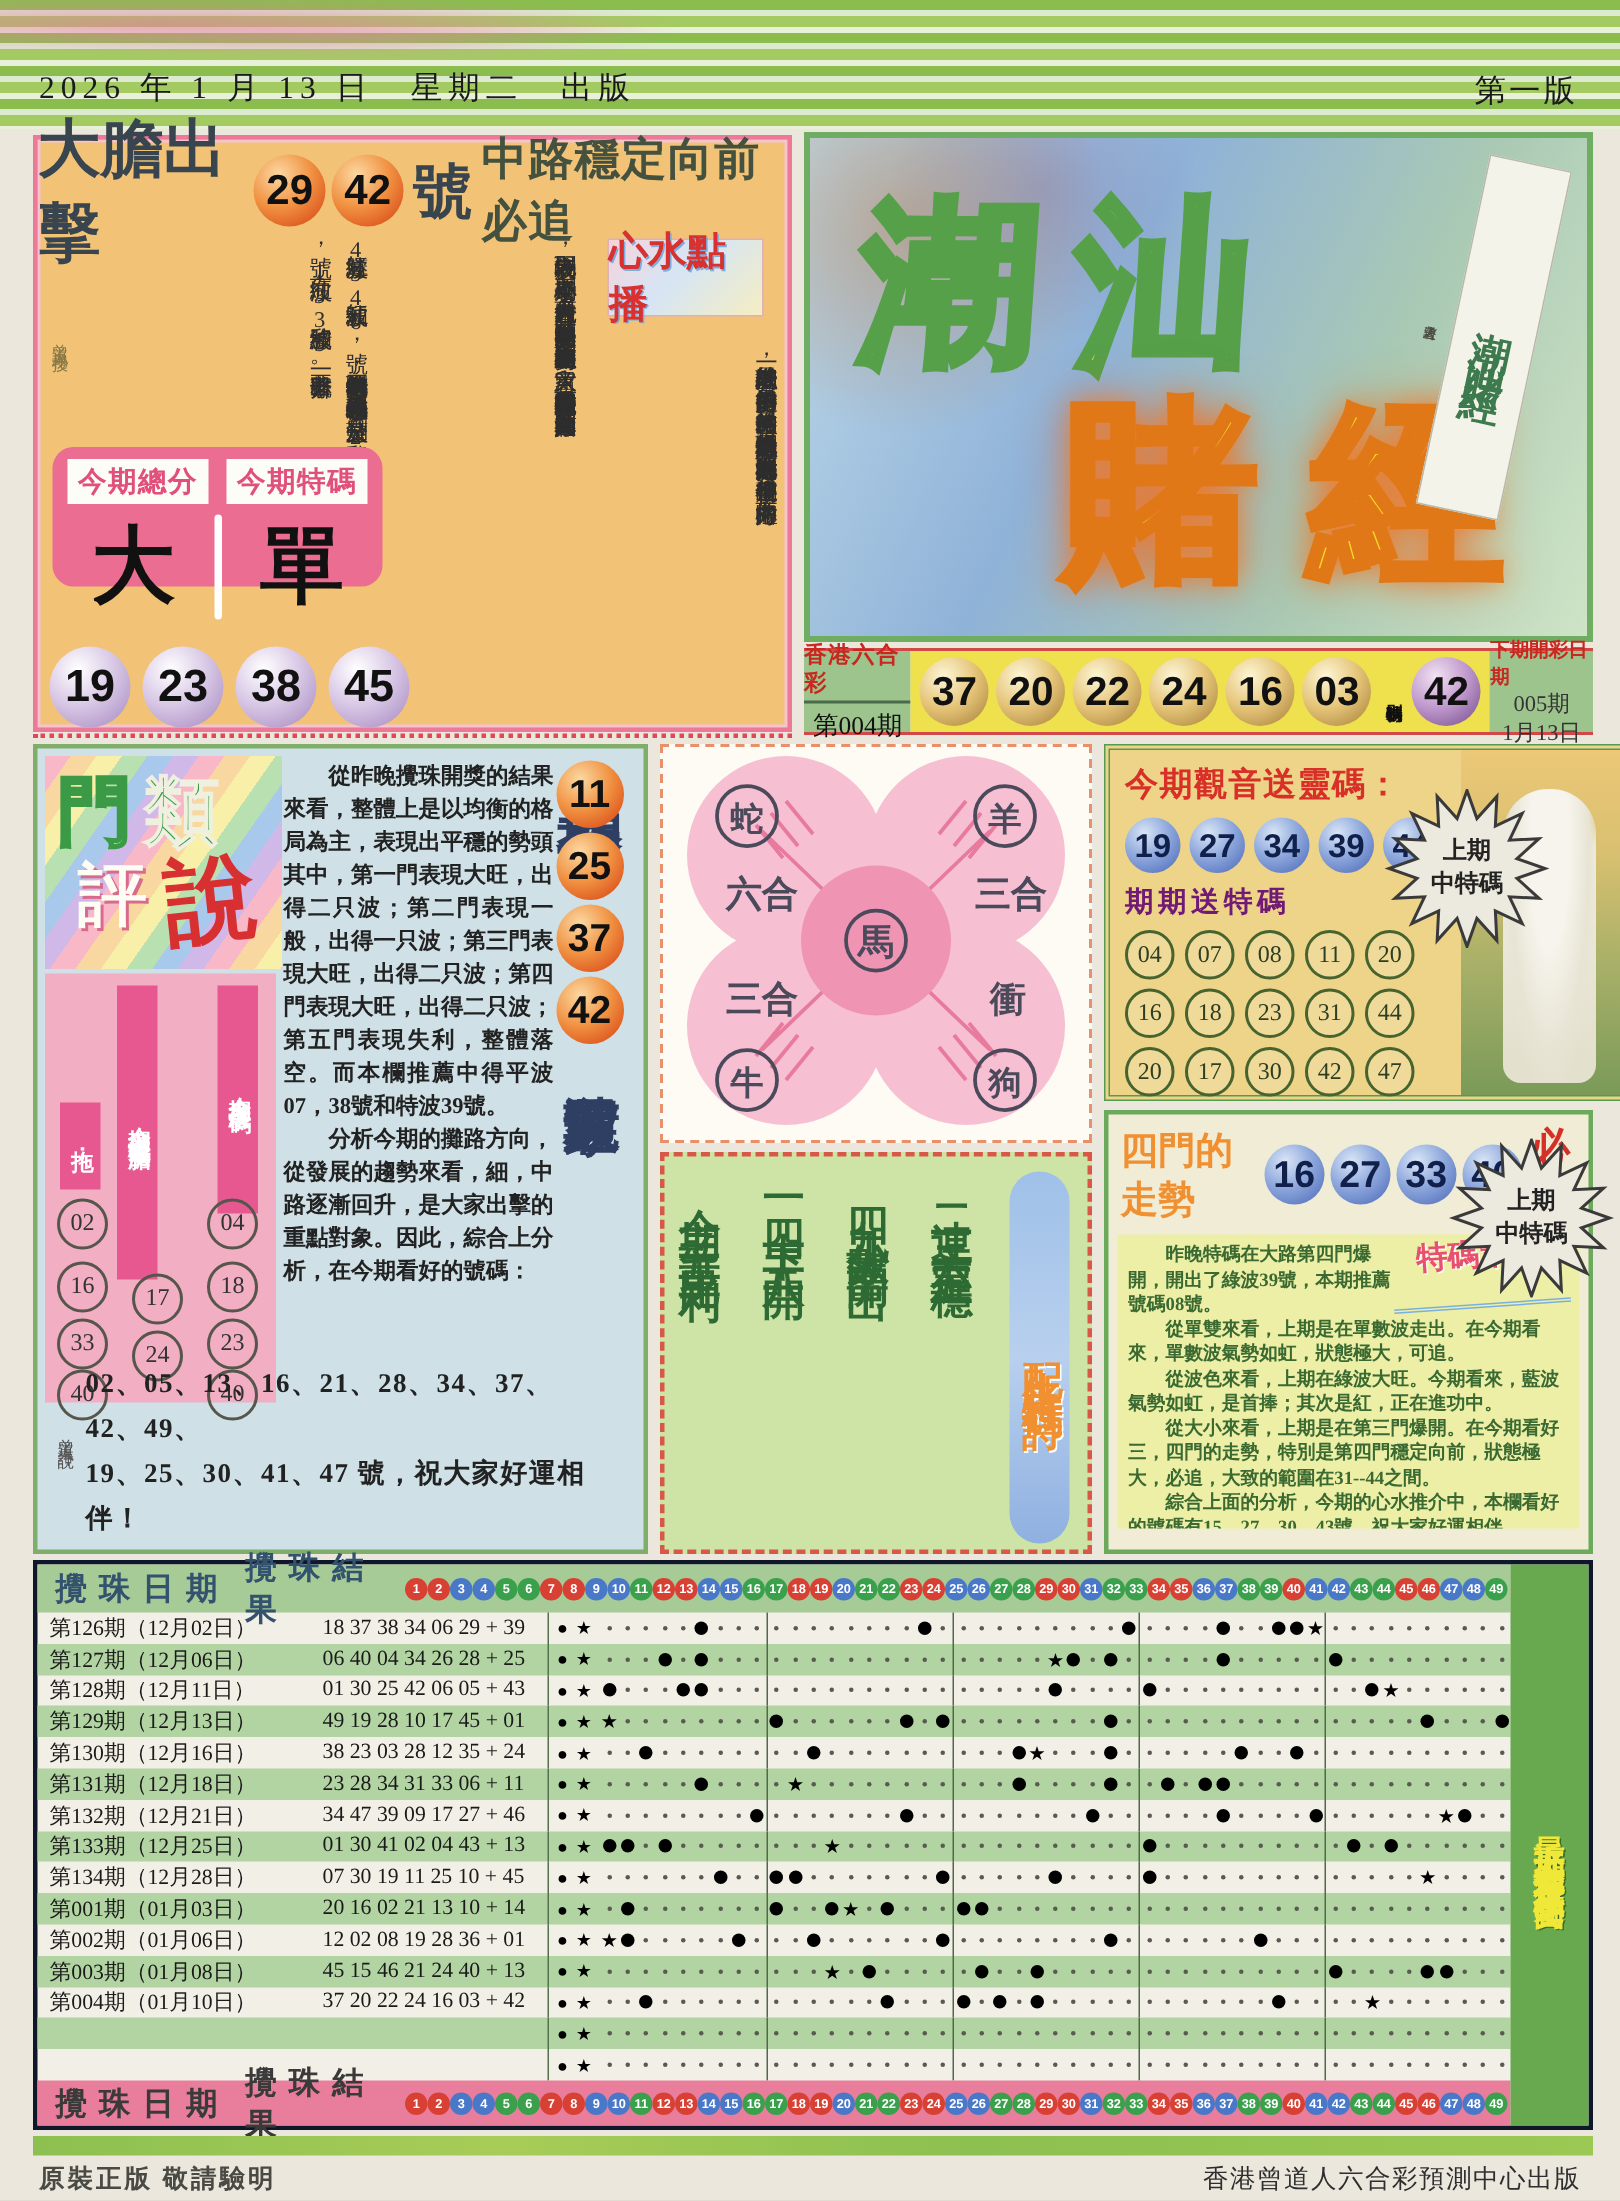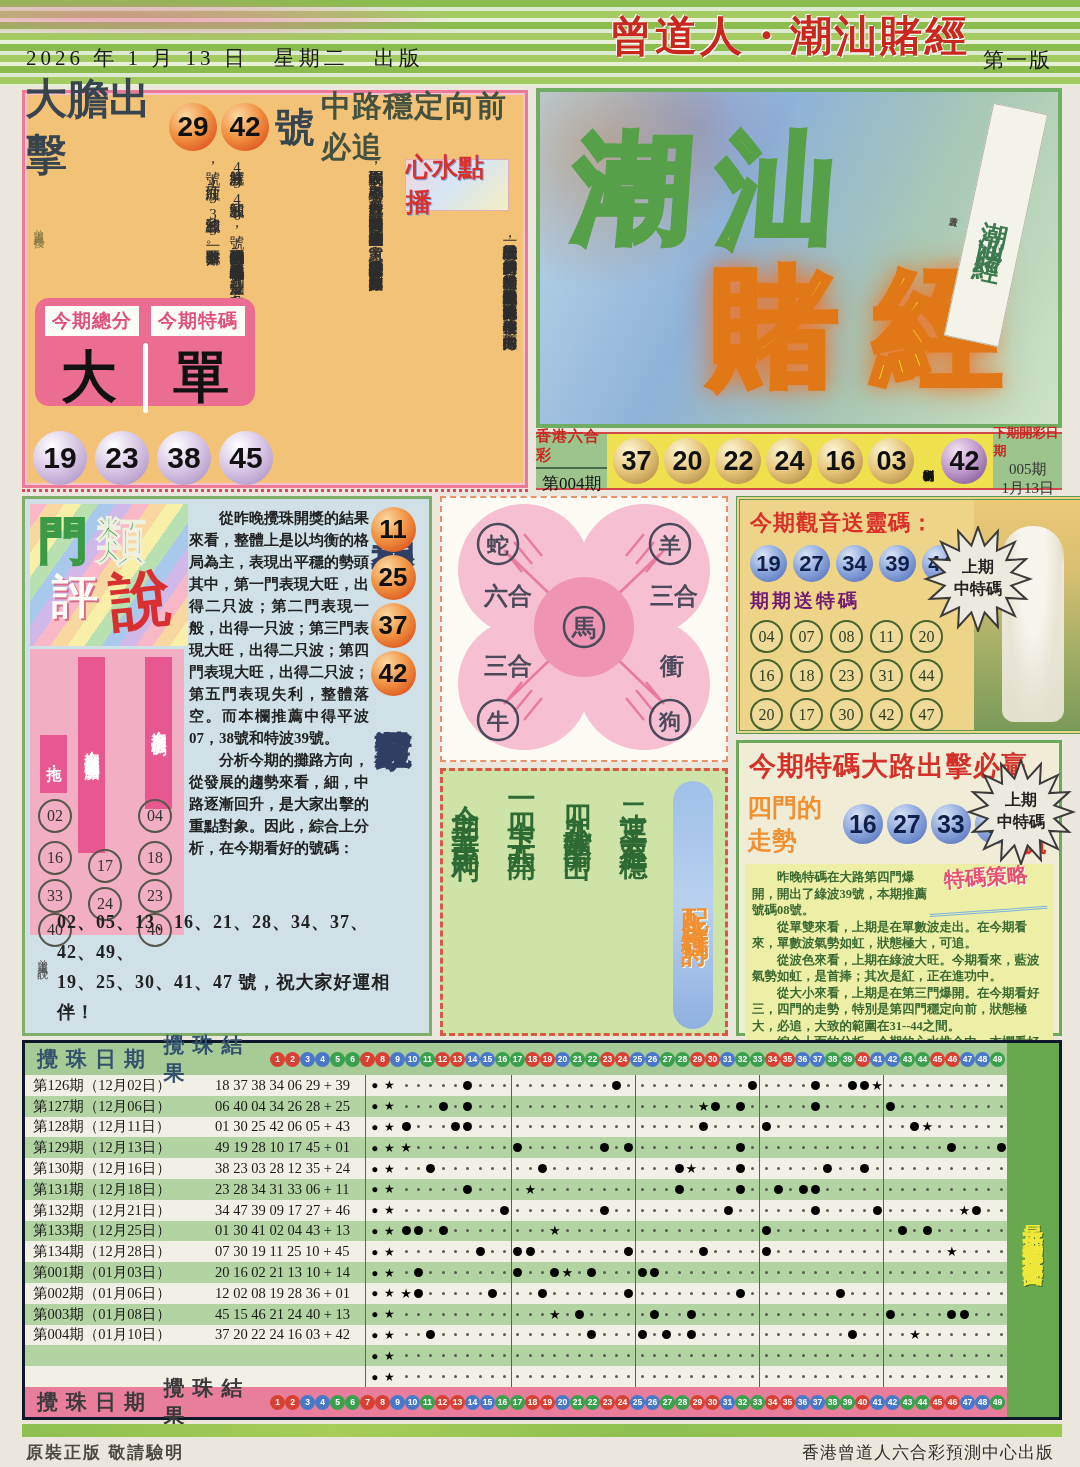--- a/index.html
+++ b/index.html
@@ -55,21 +55,21 @@
   #atk-text-c { position:absolute; left:36px; top:66px; width:188px; height:168px;
     font-size:15px; line-height:24px; }
   #atk-label { position:absolute; left:380px; top:66px; width:104px; height:52px;
     background:linear-gradient(135deg,#f6d3da,#d6e5f5 45%,#f5eec2);
     border:1px solid #e0b0b8; display:flex; align-items:center; justify-content:center;
     font-size:26px; font-weight:bold; color:#d93030;
     font-family:"Liberation Serif","DejaVu Serif",serif;
     text-shadow:1px 1px 0 #7ab0e0; }
   #atk-side { position:absolute; left:6px; top:128px; height:120px; font-size:11px; color:#8a7a46;
     letter-spacing:2px; }
-  #atk-pink { position:absolute; left:10px; top:205px; width:220px; height:108px;
+  #atk-pink { position:absolute; left:10px; top:205px; width:220px; height:93px;
     background:#ec6d92; border-radius:14px; }
   #atk-pink .chiprow { display:flex; justify-content:space-between; padding:8px 10px 0 10px; }
   #atk-pink .chip { background:#fdfdf8; color:#e0507a; font-weight:bold; font-size:19px;
     font-family:"Liberation Serif","DejaVu Serif",serif; padding:2px 7px; letter-spacing:1px; }
   #atk-pink .bigrow { display:flex; height:84px; align-items:center; }
   #atk-pink .bigchar { flex:1; text-align:center; font-size:56px; font-weight:bold; color:#111;
     font-family:"Liberation Serif","DejaVu Serif",serif; }
   #atk-pink .vdivider { width:5px; height:70px; background:#fff; border-radius:3px; }
   #attack-pick-balls { position:absolute; left:8px; top:338px; display:flex; gap:8px; }
   #attack-pick-balls .ball { width:54px; height:54px; font-size:30px; }
@@ -258,21 +258,20 @@
   #foot-r { position:absolute; right:26px; top:1441px; font-size:17px; color:#2e2e2e;
     font-family:"Liberation Serif","DejaVu Serif",serif; letter-spacing:1px; }
 </style>
 </head>
 <body>
 
 <div id="page">
 
   <div id="hdr">
     <div id="hdr-smudge"></div>
-    <div id="hdr-title">曾道人・潮汕賭經</div>
     <div id="hdr-date">2026 年 1 月 13 日　星期二　出版</div>
     <div id="hdr-edition">第一版</div>
   </div>
 
   <div id="attack">
     <div id="attack-headline">
       <span class="atk-t1">大膽出擊</span>
       <span id="headline-balls" style="display:inline-flex;gap:4px;">
           <span class="ball ball-orange hball">29</span>
           <span class="ball ball-orange hball">42</span>
@@ -466,21 +465,20 @@
           <svg width="112" height="106" viewBox="0 0 112 106">
             <polygon points="56.0,1.0 62.6,19.7 75.9,5.0 74.9,24.7 92.8,16.2 84.3,34.1 104.0,33.1 89.3,46.4 108.0,53.0 89.3,59.6 104.0,72.9 84.3,71.9 92.8,89.8 74.9,81.3 75.9,101.0 62.6,86.3 56.0,105.0 49.4,86.3 36.1,101.0 37.1,81.3 19.2,89.8 27.7,71.9 8.0,72.9 22.7,59.6 4.0,53.0 22.7,46.4 8.0,33.1 27.7,34.1 19.2,16.2 37.1,24.7 36.1,5.0 49.4,19.7" fill="#eceade" stroke="#3a3a3a" stroke-width="2"></polygon>
             <text x="56" y="46" text-anchor="middle" font-size="16" font-weight="bold" fill="#222" font-family="'Liberation Serif','DejaVu Serif',serif">上期</text>
             <text x="56" y="68" text-anchor="middle" font-size="16" font-weight="bold" fill="#222" font-family="'Liberation Serif','DejaVu Serif',serif">中特碼</text>
           </svg>
         </div>
     </div>
   </div>
 
   <div id="spbox">
-    <div id="sp-title">今期特碼大路出擊必贏</div>
     <div id="sp-pickrow">
       <span id="sp-picklabel">四門的走勢</span>
       <span id="pick-balls">
           <span class="ball ball-blue">16</span>
           <span class="ball ball-blue">27</span>
           <span class="ball ball-blue">33</span>
           <span class="ball ball-blue">40</span>
         </span>
       <span id="sp-win">必贏</span>
     </div>

